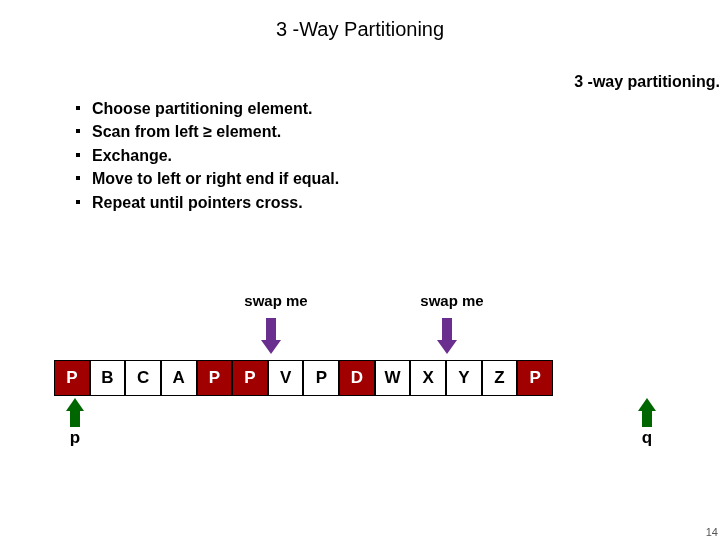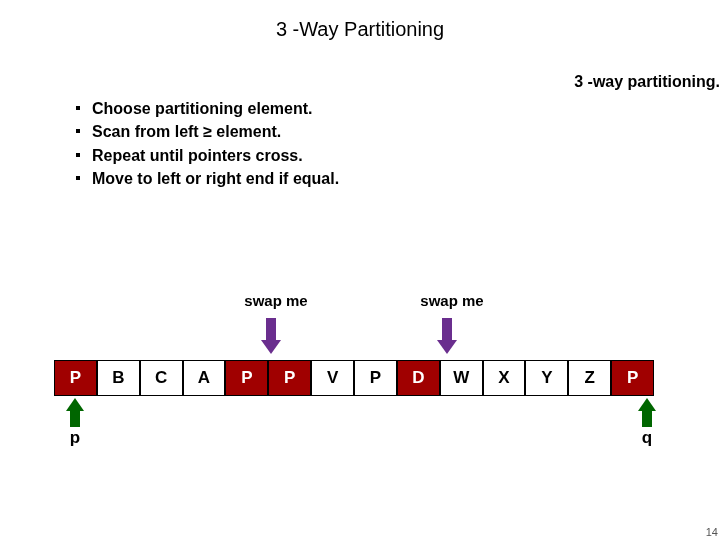--- a/index.html
+++ b/index.html
@@ -38,21 +38,21 @@
     position: absolute;
     left: -16px;
     top: 9px;
     width: 4px; height: 4px;
     background: #000;
   }
   .diagram {
     position: absolute;
     left: 54px;
     top: 360px;
-    width: 600px;
+    width: 499px;
   }
   .swaplabels {
     position: absolute;
     top: -68px;
     width: 100%;
     font-weight: bold;
     font-size: 15px;
   }
   .swap1 { position: absolute; left: 182px; width: 80px; text-align: center; }
   .swap2 { position: absolute; left: 358px; width: 80px; text-align: center; }
@@ -129,22 +129,23 @@
 </head>
 <body>
 
 <div class="title">3 -Way Partitioning</div>
 
 <div class="content">
   <div class="subhead">3 -way partitioning.</div>
   <ul class="bullets">
     <li>Choose partitioning element.</li>
     <li>Scan from left ≥ element.</li>
+    <li>Exchange.</li>
+    <li>Move to left or right end if equal.</li>
     <li>Repeat until pointers cross.</li>
-    <li>Move to left or right end if equal.</li>
   </ul>
 </div>
 
 <div class="diagram">
 
   <div class="swaplabels">
     <div class="swap1">swap me</div>
     <div class="swap2">swap me</div>
   </div>
 

